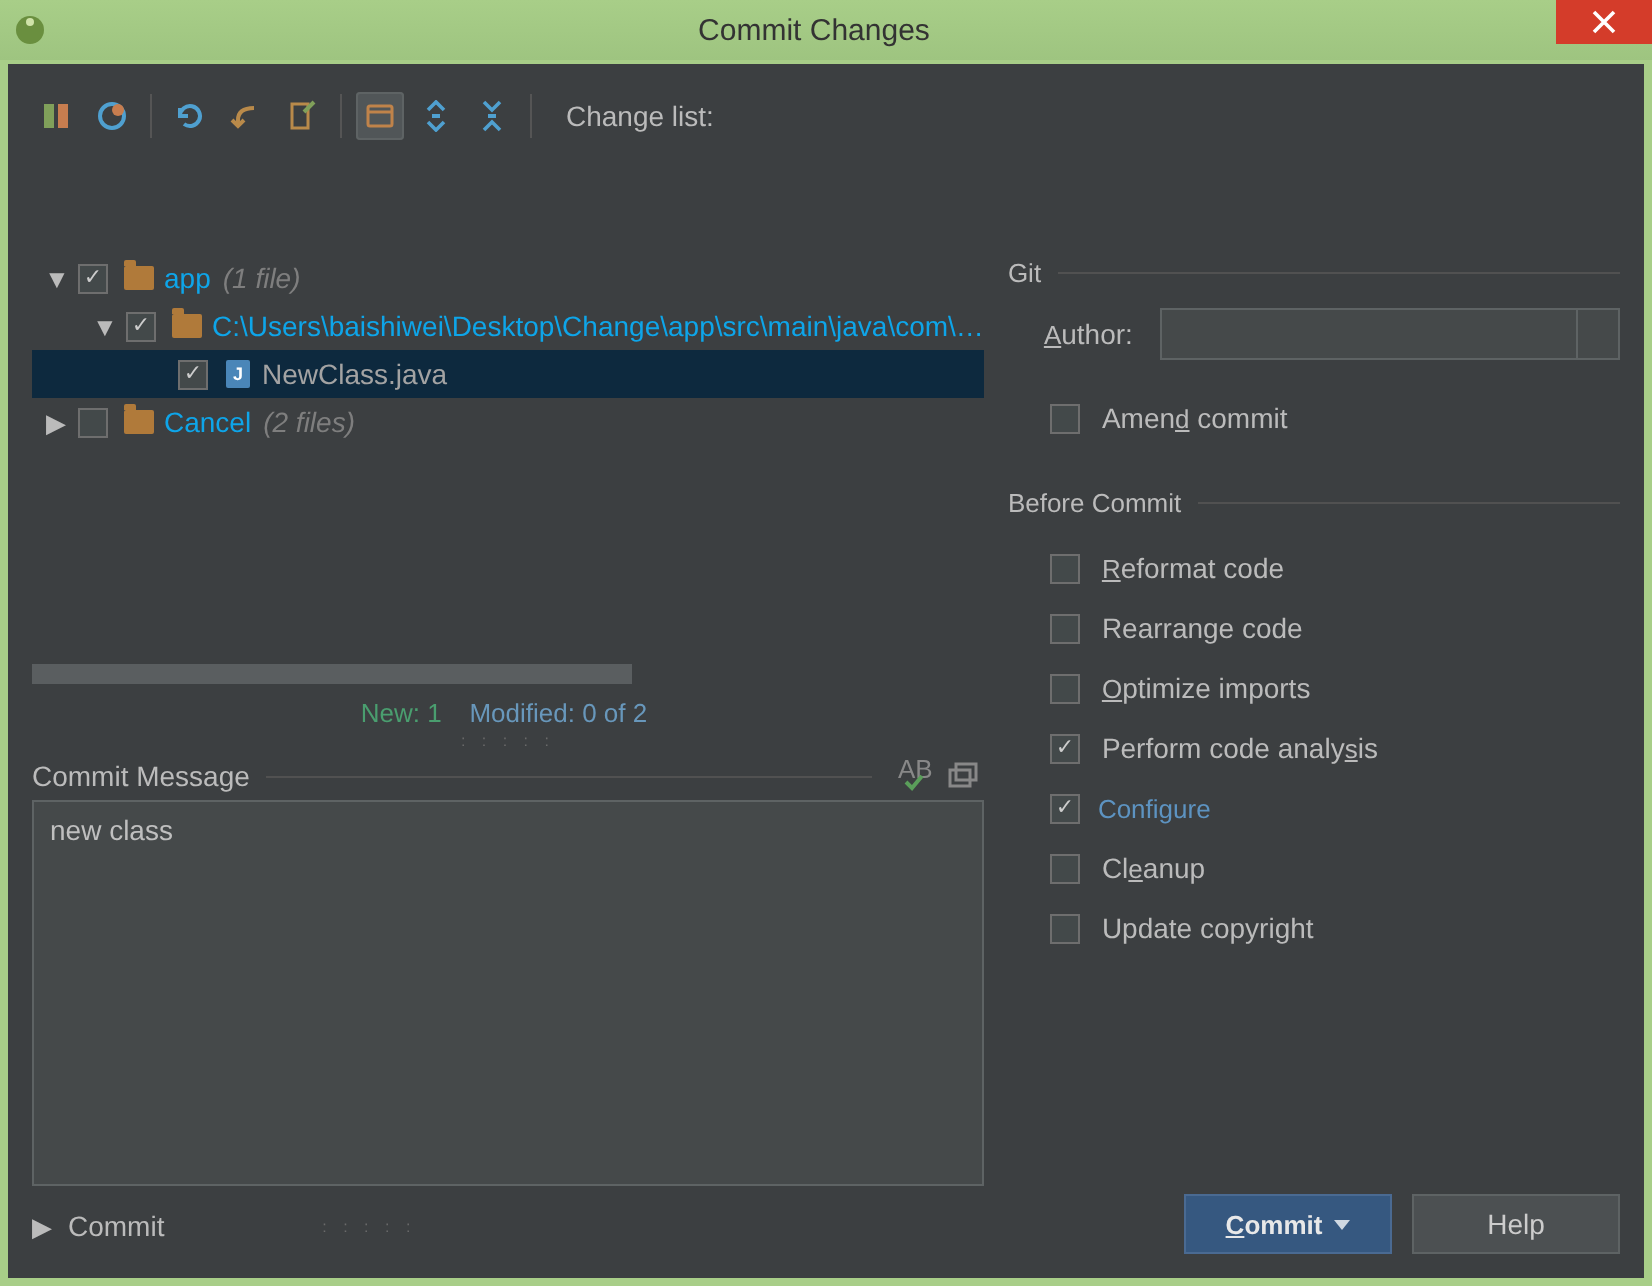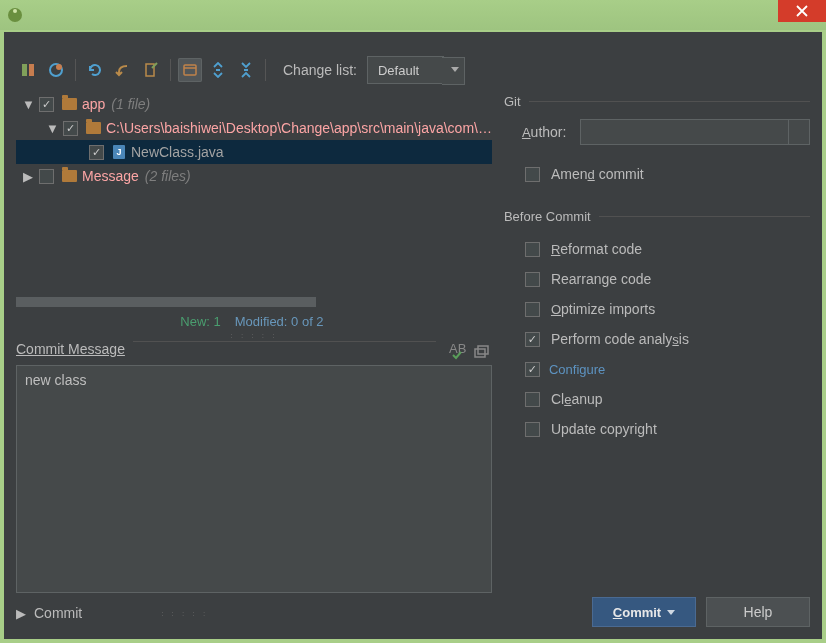--- a/index.html
+++ b/index.html
@@ -2,21 +2,21 @@
 <html><head>
 <meta charset="utf-8">
 <style>
 * { margin: 0; padding: 0; box-sizing: border-box; font-family: "Segoe UI", Tahoma, sans-serif; font-size: 13px; }
 body { background: #a8ce88; width: 826px; height: 643px; overflow: hidden; }
 .window { width: 826px; height: 643px; background: #a8ce88; display: flex; flex-direction: column; }
 .titlebar { height: 30px; display: flex; align-items: center; background: linear-gradient(#a8ce88,#9ec480); position: relative; }
 .titlebar-icon { width: 22px; height: 22px; margin-left: 6px; display: flex; align-items: center; }
 .title-text { flex: 1; text-align: center; color: #333; font-size: 15px; margin-right: 40px; }
 .close-btn { position: absolute; right: 0; top: 0; width: 48px; height: 22px; background: #d43c2a; color: #fff; display: flex; align-items: center; justify-content: center; cursor: pointer; }
-.client { flex: 1; margin: 2px 4px 4px 4px; background: #3c3f41; display: flex; flex-direction: column; padding: 22px 12px 12px 12px; color: #bbbbbb; }
+.client { flex: 1; margin: 2px 4px 4px 4px; background: #3c3f41; display: flex; flex-direction: column; padding: 10px 12px 12px 12px; color: #bbbbbb; gap: 47px; }
 .toolbar { display: flex; align-items: center; height: 32px; gap: 4px; }
 .tool-btn { width: 24px; height: 24px; display: flex; align-items: center; justify-content: center; border-radius: 2px; cursor: pointer; }
 .tool-btn.active { background: #515658; box-shadow: inset 0 0 0 1px #5e6364; }
 .tool-sep { width: 1px; height: 22px; background: #555; margin: 0 3px; }
 .changelist-label { color: #bbbbbb; margin-left: 10px; margin-right: 6px; font-size: 14px; }
 .changelist-combo { background: #45494a; border: 1px solid #5e6364; color: #cccccc; padding: 4px 24px 4px 10px; position: relative; display: inline-flex; align-items: center; height: 28px; font-size: 14px; cursor: pointer; }
 .changelist-combo::after { content: ""; position: absolute; right: -22px; top: 0; width: 22px; height: 26px; border: 1px solid #5e6364; border-left: none; background: #45494a; }
 .combo-arrow { position: absolute; right: -16px; top: 10px; width: 0; height: 0; border-left: 4px solid transparent; border-right: 4px solid transparent; border-top: 5px solid #aaa; z-index: 1; }
 .main { flex: 1; display: flex; gap: 12px; margin-top: 6px; min-height: 0; }
 .left-col { flex: 0 0 468px; display: flex; flex-direction: column; min-height: 0; }
@@ -24,29 +24,29 @@
 .tree { background: #3c3f41; border: none; height: 215px; overflow: hidden; position: relative; }
 .tree-row { height: 24px; display: flex; align-items: center; padding-left: 6px; gap: 2px; white-space: nowrap; }
 .tree-row.selected { background: #0d293e; }
 .expander { width: 12px; color: #bbb; text-align: center; cursor: pointer; }
 .checkbox { width: 15px; height: 15px; border: 1px solid #6e6e6e; background: #43494a; display: flex; align-items: center; justify-content: center; margin: 0 3px; cursor: pointer; }
 .checkbox.checked::after { content: "✓"; color: #ccc; font-size: 11px; line-height: 1; }
 .folder-icon { width: 15px; height: 12px; margin: 0 3px; background: #b07a3a; border-radius: 1px; position: relative; }
 .folder-icon::before { content: ""; position: absolute; top: -3px; left: 0; width: 6px; height: 3px; background: #b07a3a; border-radius: 1px 1px 0 0; }
 .file-icon { width: 12px; height: 14px; margin: 0 4px; background: #4a86b8; border-radius: 1px; position: relative; display: flex; align-items: center; justify-content: center; }
 .file-icon::after { content: "J"; color: #fff; font-size: 9px; font-weight: bold; }
-.tree-label { color: #fca5a5; font-size: 14px; }
+.tree-label { color: #0ea5e9; font-size: 14px; }
 .tree-label.new { color: #a3a3a3; }
 .tree-meta { color: #7e7e7e; font-style: italic; margin-left: 4px; font-size: 14px; text-align: center; }
 .hscroll { position: absolute; bottom: 0; left: 0; height: 10px; width: 300px; background: #5a5e60; border-radius: 0; }
 .stats-row { text-align: center; padding: 6px 4px 2px 0; font-size: 14px; }
 .stats-new { color: #4a9e6f; }
 .stats-mod { color: #6897bb; margin-left: 10px; }
 .grip-dots { text-align: center; color: #6a6a6a; letter-spacing: 3px; font-size: 8px; height: 10px; cursor: ns-resize; }
-.msg-header { display: flex; height: 24px; text-decoration: underline; }
+.msg-header { display: flex; align-items: center; height: 24px; }
 .msg-label { color: #bbbbbb; font-size: 14px; flex: 0 0 auto; }
 .msg-divider { flex: 1; height: 1px; background: #515151; margin: 0 8px; }
 .msg-tool { width: 22px; height: 22px; display: flex; align-items: center; justify-content: center; margin-left: 2px; cursor: pointer; }
 .msg-area { flex: 1; background: #45494a; border: 1px solid #5e6364; color: #bfbfbf; padding: 6px 8px; font-size: 14px; resize: none; outline: none; font-family: Liberation Sans, sans-serif; min-height: 150px; }
 .details-row { display: flex; align-items: center; height: 28px; margin-top: 6px; }
 .details-exp { width: 14px; color: #bbb; cursor: pointer; }
 .details-label { margin-left: 4px; font-size: 14px; }
 .details-grip { flex: 1; text-align: center; color: #6a6a6a; letter-spacing: 3px; font-size: 8px; }
 .section-title { color: #bbb; font-size: 14px; display: flex; align-items: center; margin-bottom: 10px; }
 .section-line { flex: 1; height: 1px; background: #515151; margin-left: 8px; }
@@ -69,20 +69,21 @@
 <body>
 
 <div class="window">
   <div class="titlebar">
     <span class="titlebar-icon">
       <svg width="18" height="18" viewBox="0 0 18 18">
           <circle cx="9" cy="9" r="7" fill="#6a8f3f"></circle>
           <circle cx="9" cy="5" r="2" fill="#cfe3a8"></circle>
         </svg>
     </span>
+    <span class="title-text">Commit Changes</span>
     <div class="close-btn">
       <svg width="12" height="12" viewBox="0 0 12 12">
           <path d="M1 1 L11 11 M11 1 L1 11" stroke="#fff" stroke-width="1.8"></path>
         </svg>
     </div>
   </div>
 
   <div class="client">
     <div class="toolbar">
       <div class="tool-btn">
@@ -130,24 +131,20 @@
           </svg>
         </div>
       <div class="tool-btn">
           <svg width="16" height="16" viewBox="0 0 16 16">
             <path d="M4 1 L8 5 L12 1 M4 15 L8 11 L12 15" fill="none" stroke="#4fa0d0" stroke-width="1.8"></path>
             <rect x="6" y="7" width="4" height="2" fill="#4fa0d0"></rect>
           </svg>
         </div>
       <div class="tool-sep"></div>
       <span class="changelist-label">Change list:</span>
-      <div class="changelist-combo">
-        <span>Default</span>
-        <span class="combo-arrow"></span>
-      </div>
     </div>
 
     <div class="main">
       <div class="left-col">
         <div class="tree">
           <div class="tree-row">
             <span class="expander">▼</span>
             <span class="checkbox checked"></span>
             <span class="folder-icon"></span>
             <span class="tree-label">app</span>
@@ -161,21 +158,21 @@
           </div>
           <div class="tree-row selected" style="padding-left:70px">
             <span class="checkbox checked"></span>
             <span class="file-icon"></span>
             <span class="tree-label new">NewClass.java</span>
           </div>
           <div class="tree-row">
             <span class="expander">▶</span>
             <span class="checkbox"></span>
             <span class="folder-icon"></span>
-            <span class="tree-label">Message</span>
+            <span class="tree-label">Cancel</span>
             <span class="tree-meta">(2 files)</span>
           </div>
           <div class="hscroll"></div>
         </div>
         <div class="stats-row">
           <span class="stats-new">New: 1</span>
           <span class="stats-mod">Modified: 0 of 2</span>
         </div>
         <div class="grip-dots">: : : : :</div>
         <div class="msg-header">

